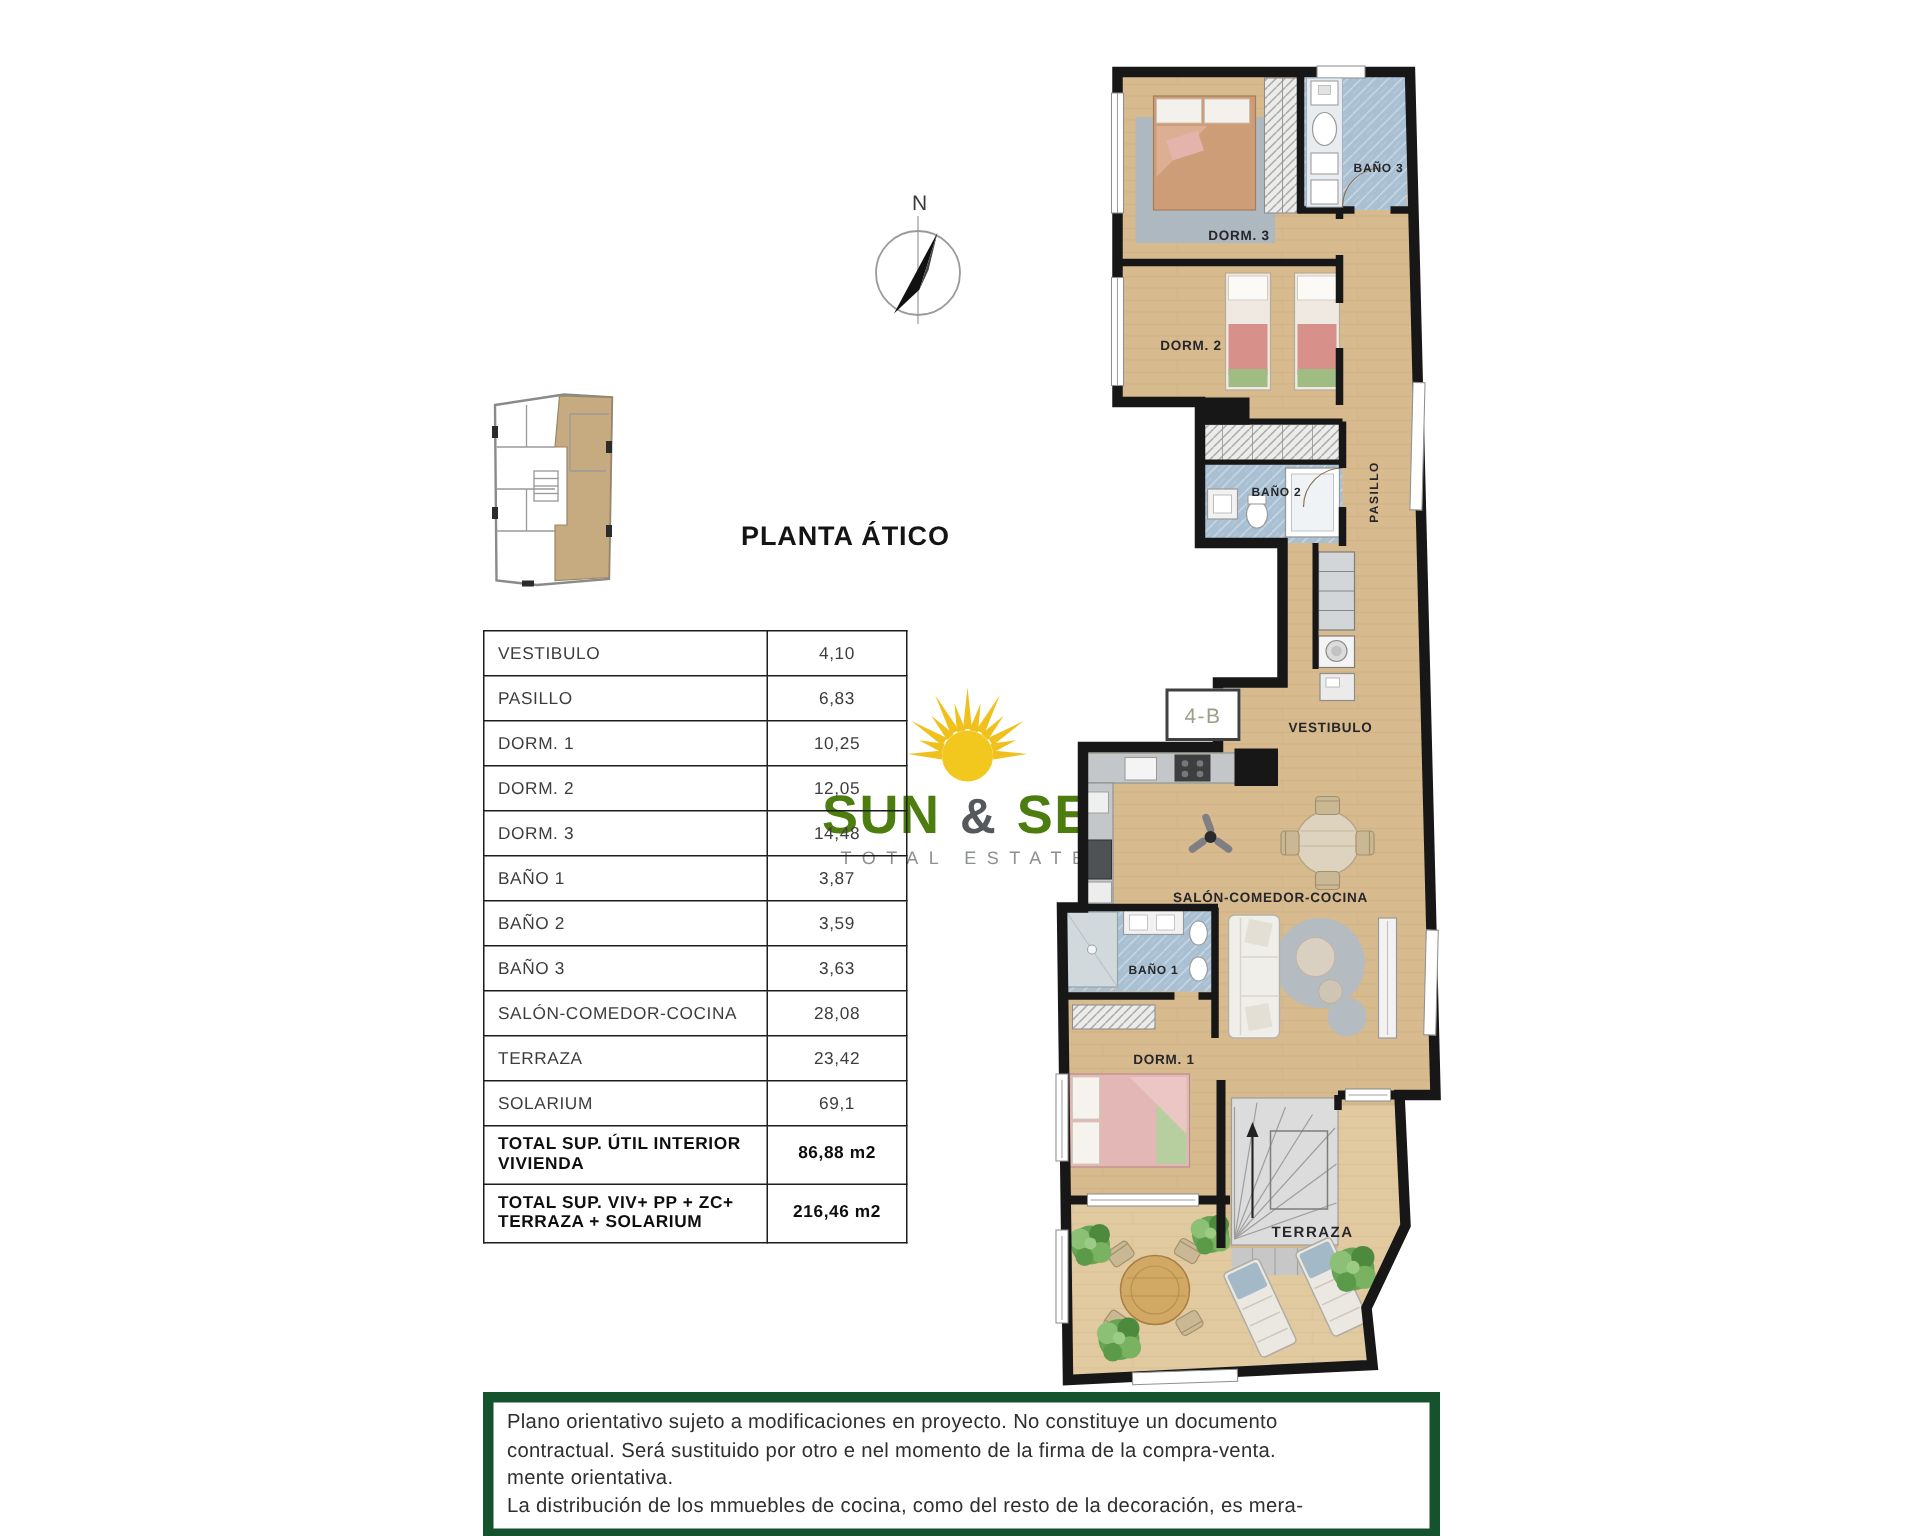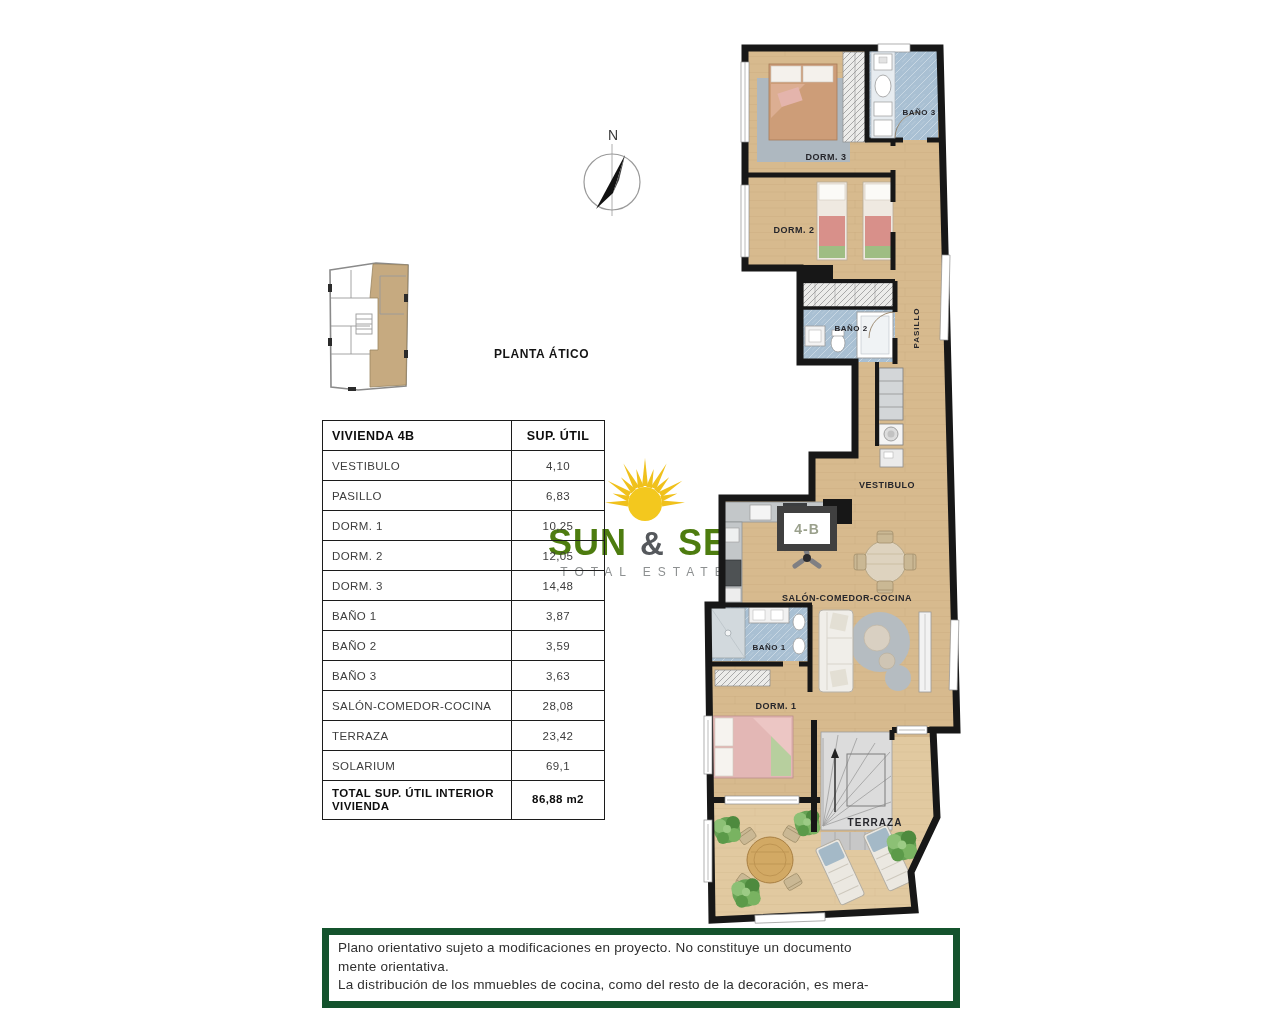--- a/index.html
+++ b/index.html
@@ -6,21 +6,21 @@
   body{
     width:1280px;height:1024px;position:relative;background:#ffffff;
     font-family:"Liberation Sans", sans-serif;overflow:hidden;color:#222;
   }
   
   .compass{position:absolute;left:578px;top:118px;width:70px;height:104px;z-index:2;}
   
   .keyplan{position:absolute;left:318px;top:254px;width:100px;height:142px;z-index:2;}
   
   .plan-title{
-    position:absolute;left:494px;top:347px;font-size:12px;font-weight:bold;
+    position:absolute;left:494px;top:347px;font-size:18px;font-weight:bold;
     letter-spacing:.6px;color:#141414;z-index:2;
   }
   
   .logo{position:absolute;left:548px;top:452px;width:194px;text-align:center;z-index:1;}
   .logo .sunrow{height:74px;position:relative;}
   .logo .words{font-weight:bold;font-size:36px;letter-spacing:1px;line-height:34px;white-space:nowrap;}
   .logo .w-yellow{color:#4d7c0f;}
   .logo .w-amp{color:#55585c;font-size:33px;padding:0 2px;}
   .logo .subtitle{font-size:12px;letter-spacing:7px;color:#8d9091;margin-top:4px;white-space:nowrap;}
   
@@ -40,22 +40,22 @@
   .plan{position:absolute;left:695px;top:40px;width:270px;height:895px;z-index:3;}
   .plan svg{position:absolute;left:0;top:0;}
   .plan .lbl{
     position:absolute;transform:translate(-50%,-50%);font-size:9px;font-weight:600;
     color:#26262b;letter-spacing:.5px;white-space:nowrap;z-index:4;
   }
   .plan .lbl.small{font-size:8px;}
   .plan .lbl.rot{transform:translate(-50%,-50%) rotate(-90deg);}
   .unit-badge{
     position:absolute;left:82px;top:419px;width:46px;height:31px;z-index:5;
-    background:#fff;border:7px solid #404040;display:flex;align-items:center;justify-content:center;
-    font-size:14px;font-weight:bold;letter-spacing:1px;color:#9aa08c;margin-top:47px;
+    background:#fff;border:2px solid #404040;display:flex;align-items:center;justify-content:center;
+    font-size:14px;font-weight:normal;letter-spacing:1px;color:#9aa08c;
   }
   
   .disclaimer{
     position:absolute;left:322px;top:928px;width:606px;z-index:2;
     border:7px solid #14532d;padding:4px 9px 6px 9px;
     font-size:13.5px;line-height:18.5px;color:#2f2f2f;letter-spacing:.2px;
   }
 </style>
 </head>
 <body>
@@ -128,24 +128,20 @@
   <div class="words"><span class="w-yellow">SUN</span> <span class="w-amp">&amp;</span> <span class="w-yellow">SEA</span></div>
   <div class="subtitle">TOTAL ESTATE</div>
 </div>
 
 <table class="area-table">
   <colgroup>
       <col class="c1">
       <col class="c2">
     </colgroup>
   <tbody id="area-table-body">
-    <tr class="head">
-      <td>VIVIENDA 4B</td>
-      <td class="val">SUP. ÚTIL</td>
-    </tr>
   <tr>
         <td>VESTIBULO</td>
         <td class="val">4,10</td>
       </tr>
       <tr>
         <td>PASILLO</td>
         <td class="val">6,83</td>
       </tr>
       <tr>
         <td>DORM. 1</td>
@@ -182,20 +178,27 @@
       <tr>
         <td>SOLARIUM</td>
         <td class="val">69,1</td>
       </tr>
       <tr class="total">
         <td>
           <div>TOTAL SUP. ÚTIL INTERIOR</div>
           <div>VIVIENDA</div>
         </td>
         <td class="val">86,88 m2</td>
+      </tr>
+      <tr class="total">
+        <td>
+          <div>TOTAL SUP. VIV+ PP + ZC+</div>
+          <div>TERRAZA + SOLARIUM</div>
+        </td>
+        <td class="val">216,46 m2</td>
       </tr>
     </tbody>
 </table>
 
 <div class="plan">
   <svg width="270" height="895" viewBox="0 0 270 895">
     <defs>
       <pattern id="plank" width="120" height="16" patternUnits="userSpaceOnUse">
         <rect width="120" height="16" fill="#d7ba8e"></rect>
         <line x1="0" y1="0" x2="120" y2="0" stroke="#b99a6d" stroke-width="0.7" opacity="0.55"></line>
@@ -471,15 +474,16 @@
   <div class="lbl" style="left:152px;top:558px;">SALÓN-COMEDOR-COCINA</div>
   <div class="lbl small" style="left:74px;top:607px;">BAÑO 1</div>
   <div class="lbl" style="left:81px;top:666px;">DORM. 1</div>
   <div class="lbl" style="left:180px;top:782px;letter-spacing:1px;font-size:10px;">TERRAZA</div>
 
   <div class="unit-badge">4-B</div>
 </div>
 
 <div class="disclaimer">
   <div>Plano orientativo sujeto a modificaciones en proyecto. No constituye un documento</div>
+  <div>contractual. Será sustituido por otro e nel momento de la firma de la compra-venta.</div>
   <div>mente orientativa.</div>
   <div>La distribución de los mmuebles de cocina, como del resto de la decoración, es mera-</div>
 </div>
 
 </body></html>

